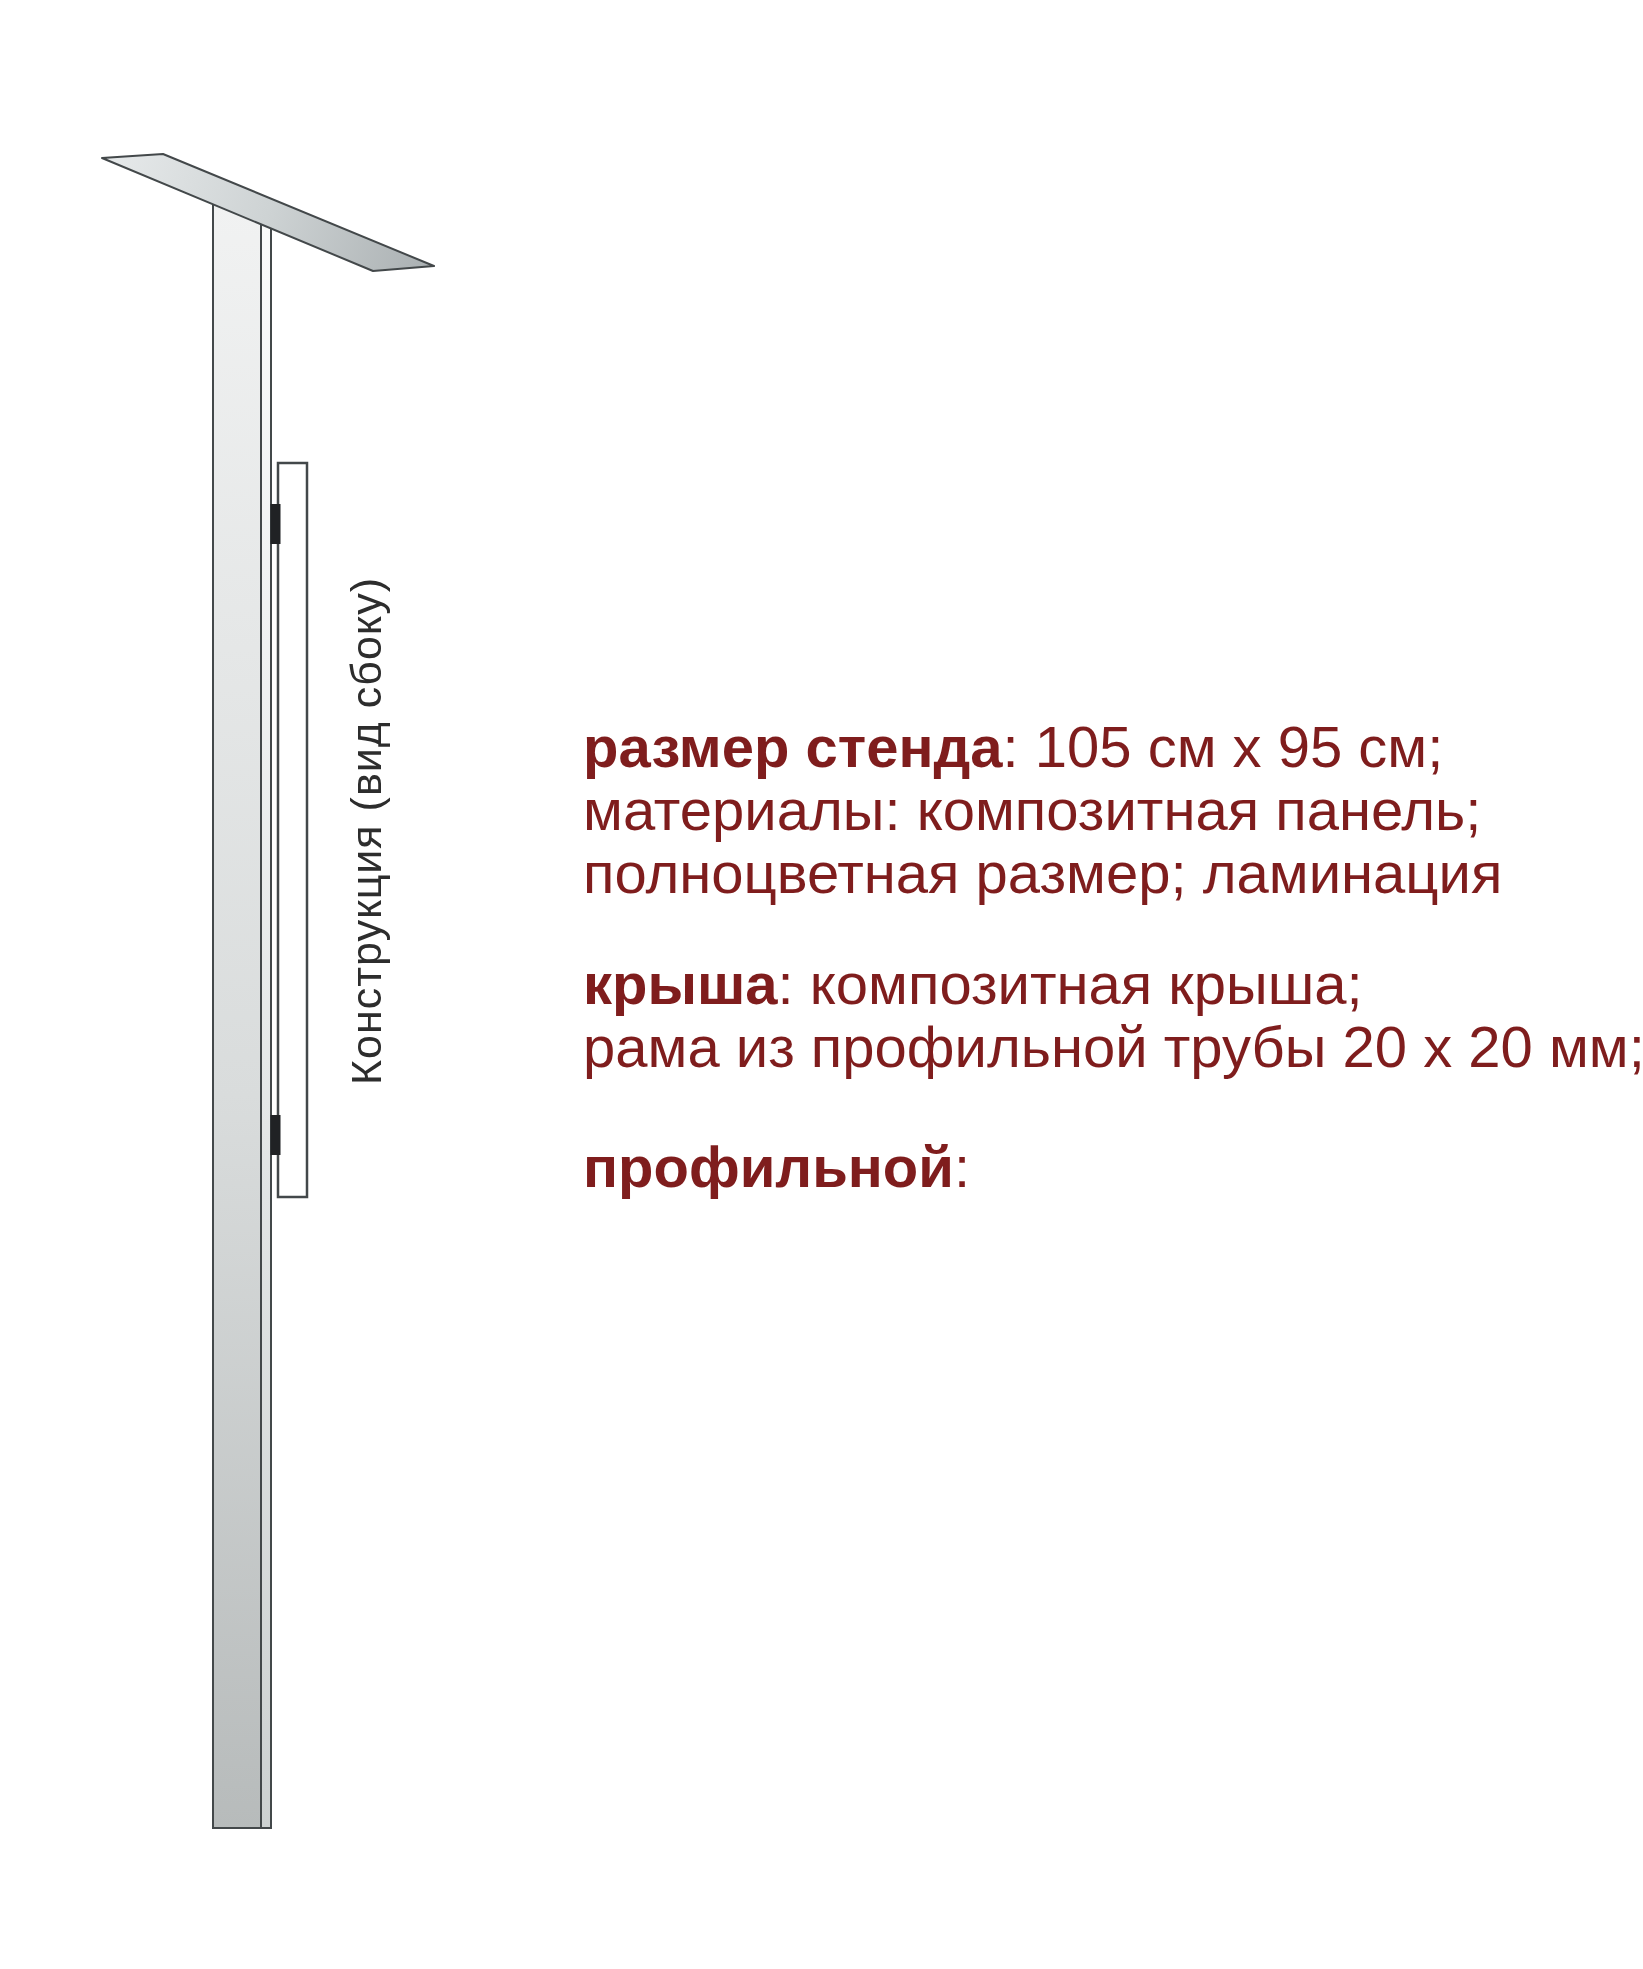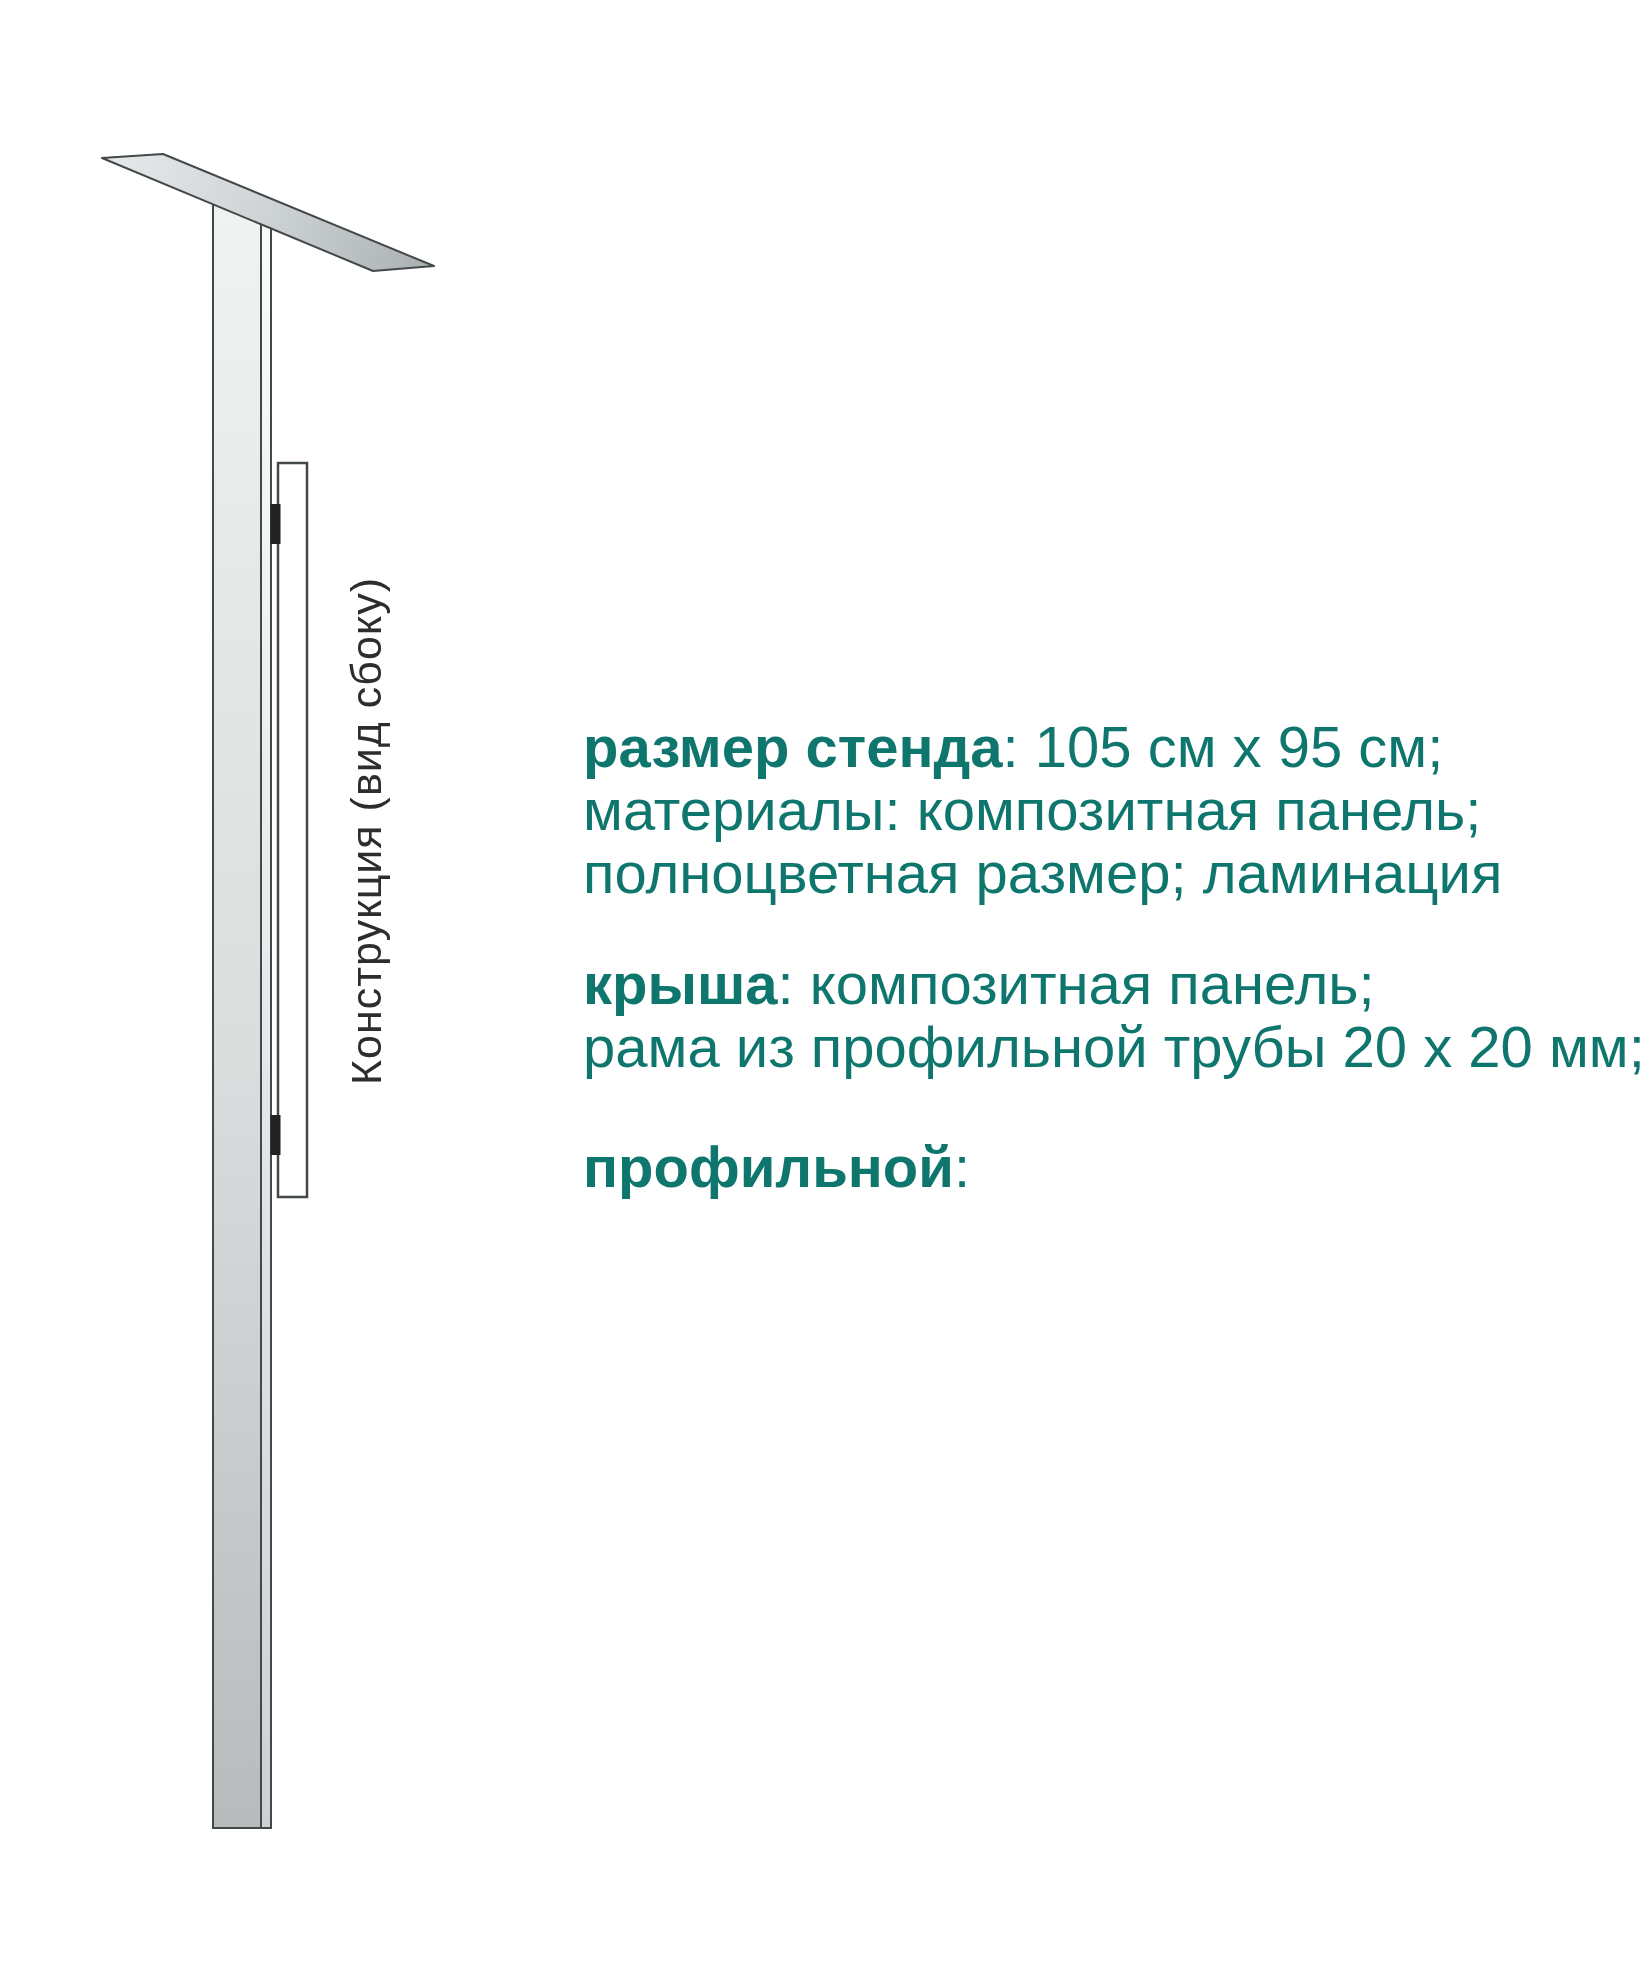--- a/index.html
+++ b/index.html
@@ -34,21 +34,21 @@
     line-height: 52px;
     color: #2d2d2d;
     text-align: center;
     white-space: nowrap;
   }
   .spec-block {
     position: absolute;
     left: 583px;
     top: 715px;
     width: 1020px;
-    color: #0f766e;
+    color: #7f1d1d;
     font-size: 58px;
     line-height: 63px;
   }
   .spec-block p {
     margin: 0;
     white-space: nowrap;
   }
   .spec-block p.gap-roof { margin-top: 48px; }
   .spec-block p.gap-base { margin-top: 57px; }
   .b { font-weight: bold; }
@@ -89,19 +89,19 @@
     <polygon points="102,158 163,154 434,266 373,271" fill="url(#roofGrad)" stroke="#43484a" stroke-width="2" stroke-linejoin="round"></polygon>
   </svg>
 
   <div class="vertical-label">Конструкция (вид сбоку)</div>
 
   <div class="spec-block">
     <p><span class="b">размер стенда</span><span>: 105 см х 95 см;</span></p>
     <p>материалы: композитная панель;</p>
     <p>полноцветная размер; ламинация</p>
 
-    <p class="gap-roof"><span class="b">крыша</span><span>: композитная панель;</span></p>
+    <p class="gap-roof"><span class="b">крыша</span><span>: композитная крыша;</span></p>
     <p>рама из профильной трубы 20 х 20 мм;</p>
 
     <p class="gap-base"><span class="b">профильной</span><span>:</span></p>
   </div>
 
 </div>
 
 </body></html>

